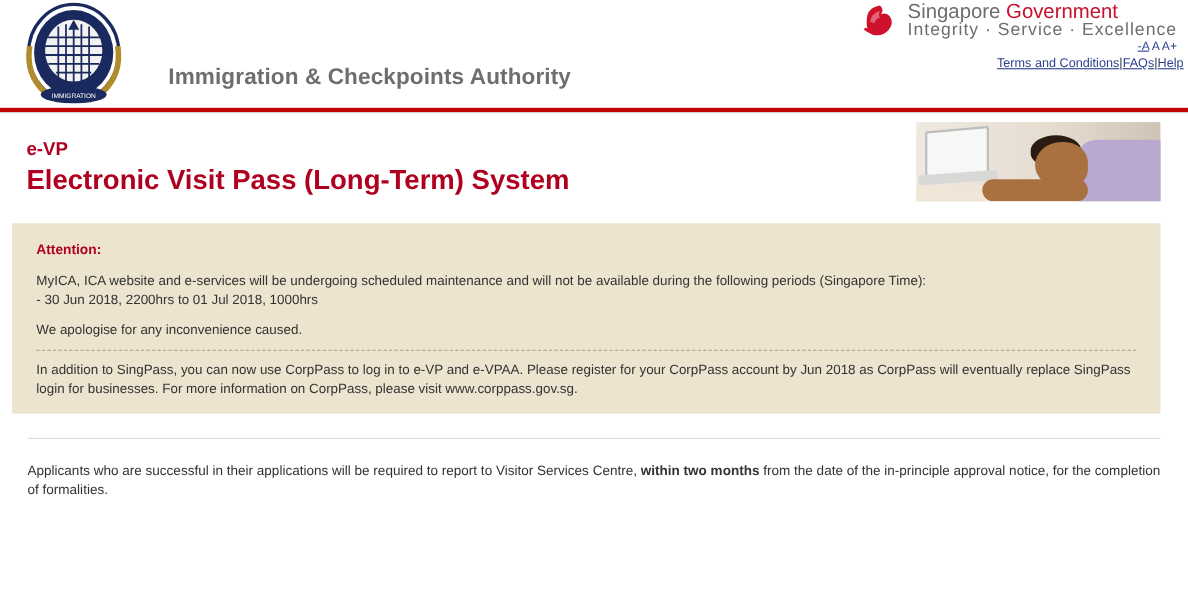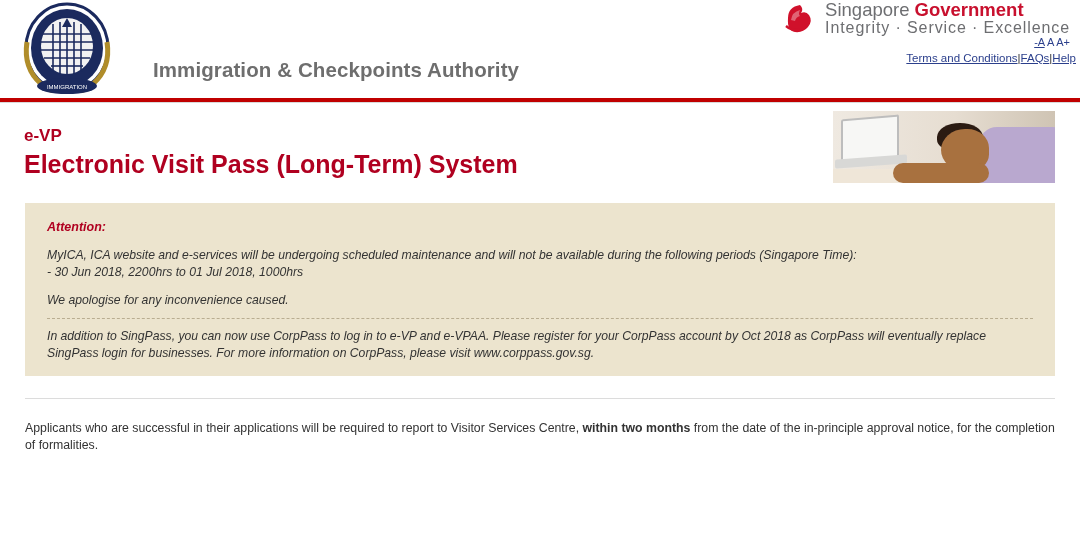--- a/index.html
+++ b/index.html
@@ -58,21 +58,21 @@
     text-align: left;
   }
   .sg-gov-title {
     font-size: 18.5px;
     color: #6d6e71;
     line-height: 20px;
     white-space: nowrap;
   }
   .sg-gov-title b {
     color: #c8102e;
-    font-weight: bold;
+    font-weight: normal;
   }
   .sg-gov-sub {
     font-size: 16px;
     color: #6d6e71;
     line-height: 15px;
     letter-spacing: 0.9px;
     white-space: nowrap;
   }
   .font-sizer {
     position: absolute;
@@ -186,27 +186,26 @@
   }
   .bp-desk {
     position: absolute;
     left: 0; bottom: 0;
     width: 100%; height: 14px;
     background: #efe6d8;
   }
 
   
   .attn {
-    margin: 8px 25px 0 25px;
+    margin: 8px 25px 0 11px;
     background: #ece4ce;
     padding: 16px 22px 14px 22px;
     color: #333333;
     font-size: 12.2px;
     line-height: 17px;
-    font-style: italic;
   }
   .attn-title {
     color: #b00020;
     font-weight: bold;
     font-size: 12.5px;
     margin-bottom: 11px;
   }
   .attn p {
     margin: 0;
   }
@@ -323,19 +322,19 @@
   </div>
 </div>
 
 <div class="attn">
   <div class="attn-title">Attention:</div>
   <p>MyICA, ICA website and e-services will be undergoing scheduled maintenance and will not be available during the following periods (Singapore Time):</p>
   <p>- 30 Jun 2018, 2200hrs to 01 Jul 2018, 1000hrs</p>
   <div class="spacer"></div>
   <p>We apologise for any inconvenience caused.</p>
   <div class="dash-rule"></div>
-  <p>In addition to SingPass, you can now use CorpPass to log in to e-VP and e-VPAA. Please register for your CorpPass account by Oct 2018 as CorpPass will eventually replace SingPass login for businesses. For more information on CorpPass, please visit www.corppass.gov.sg.</p>
+  <p>In addition to SingPass, you can now use CorpPass to log in to e-VP and e-VPAA. Please register for your CorpPass account by Jun 2018 as CorpPass will eventually replace SingPass login for businesses. For more information on CorpPass, please visit www.corppass.gov.sg.</p>
 </div>
 
 <div class="welcome">
   <div class="welcome-rule"></div>
   <div class="body-text second"><span>Applicants who are successful in their applications will be required to report to Visitor Services Centre, </span><b>within two months</b><span> from the date of the in-principle approval notice, for the completion of formalities.</span></div>
 </div>
 
 </body></html>

